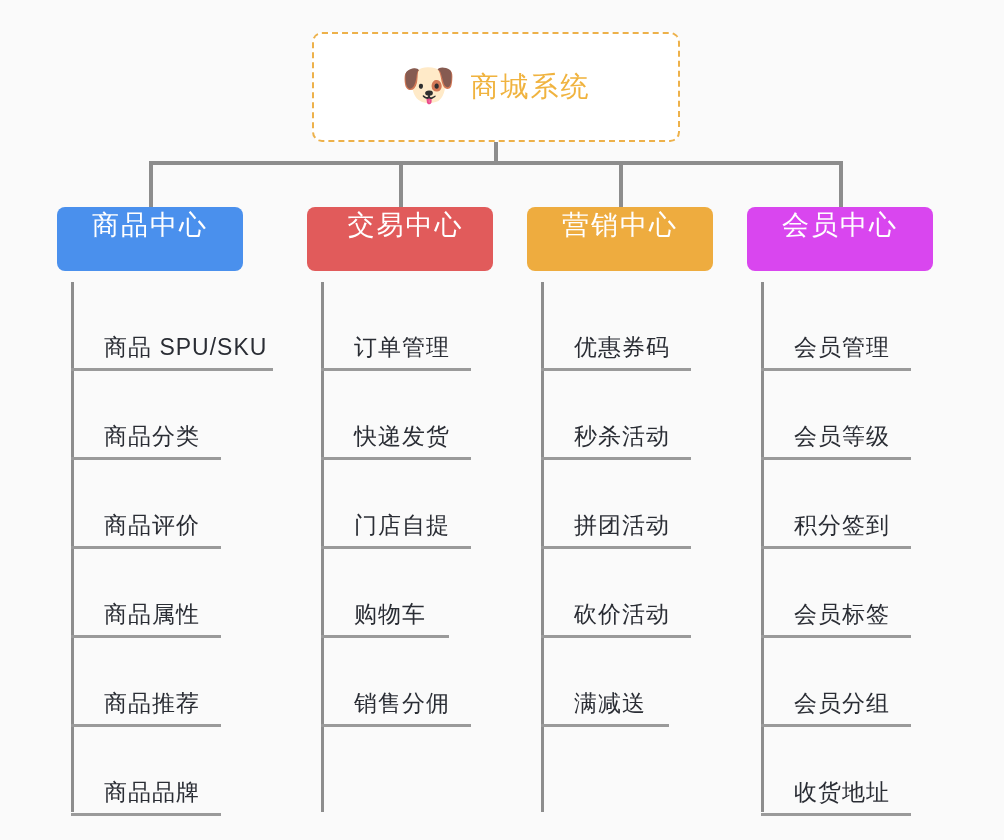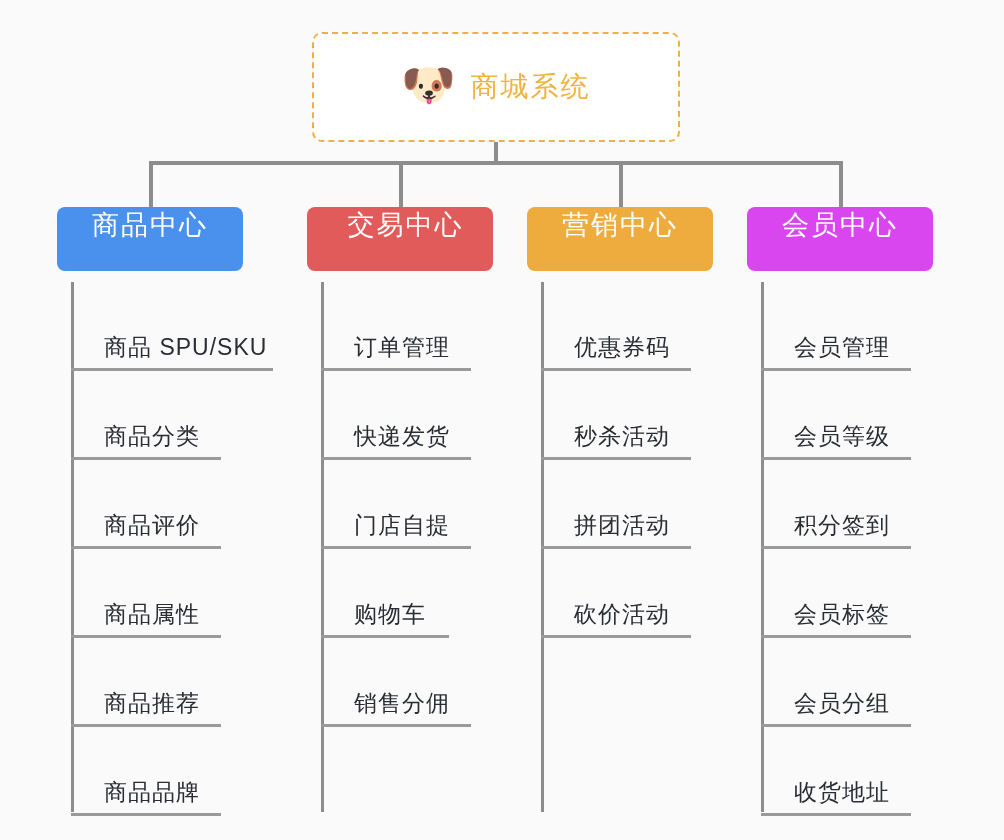--- a/index.html
+++ b/index.html
@@ -222,20 +222,24 @@
             <div class="leaf-rule" style="width: 150px;"></div>
           </div>
           <div class="leaf">
             <span class="leaf-label">拼团活动</span>
             <div class="leaf-rule" style="width: 150px;"></div>
           </div>
           <div class="leaf">
             <span class="leaf-label">砍价活动</span>
             <div class="leaf-rule" style="width: 150px;"></div>
           </div>
+          <div class="leaf">
+            <span class="leaf-label">满减送</span>
+            <div class="leaf-rule" style="width: 128px;"></div>
+          </div>
         </div>
       </div>
       <div class="column" style="left: 747px; width: 186px;">
         <div class="cat-box" style="background: #d946ef;">
           <span>会员中心</span>
         </div>
         <div class="leaf-list">
           <div class="leaf-spine" style="height: 530px;"></div>
           <div class="leaf">
             <span class="leaf-label">会员管理</span>

